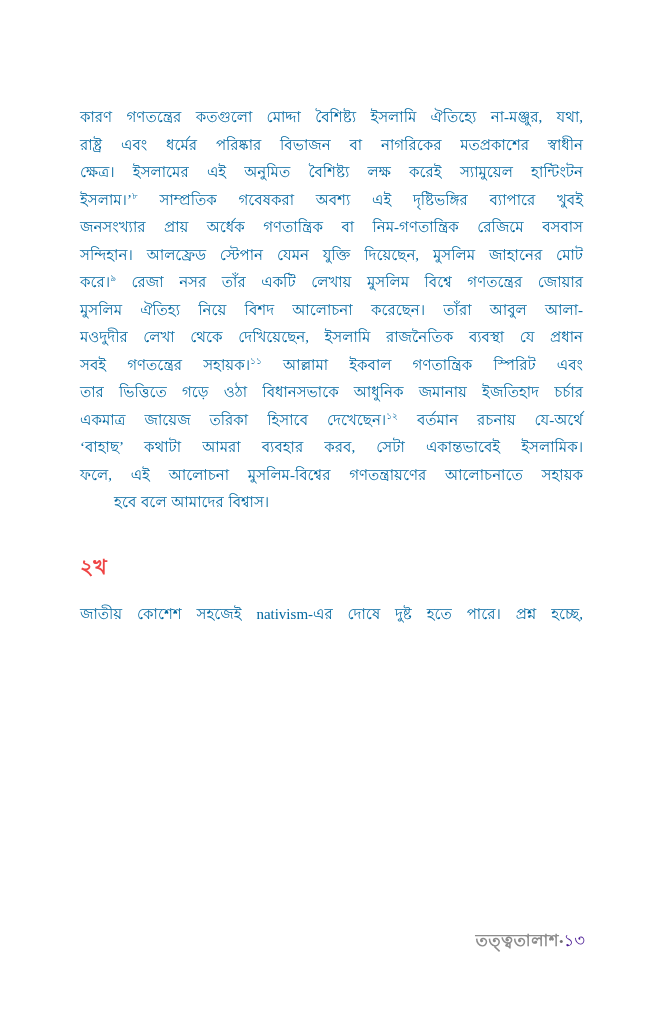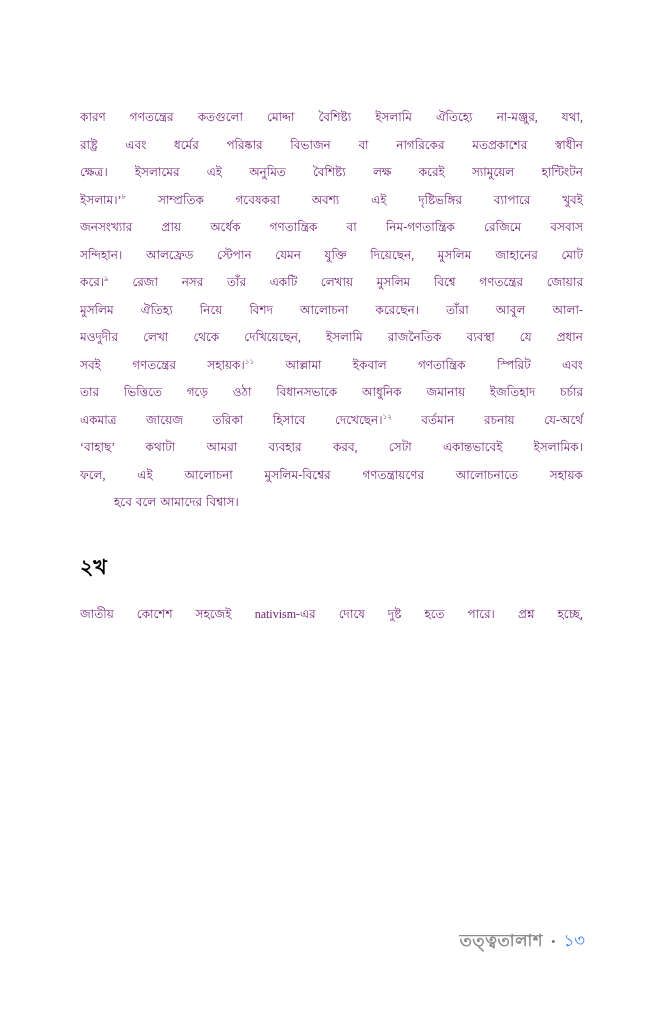--- a/index.html
+++ b/index.html
@@ -17,64 +17,63 @@
     color: #262626;
   }
   .content {
     position: absolute;
     left: 80px;
     top: 104px;
     width: 503px;
   }
   .paragraph { margin: 0; }
   .line {
-    font-size: 12px;
+    font-size: 15px;
     line-height: 27.5px;
     text-align: justify;
     text-align-last: justify;
     word-spacing: 1px;
-    color: #701a75;
+    color: #0369a1;
   }
   .line.last {
     text-align-last: left;
     margin-left: 34px;
   }
   sup {
     font-size: 0.6em;
     line-height: 0;
     vertical-align: super;
   }
   .section-heading {
     font-size: 20.5px;
     font-weight: bold;
     margin: 0;
     padding-top: 35px;
     padding-bottom: 15px;
-    color: #000000;
+    color: #ef4444;
   }
   .page-footer {
     position: absolute;
     top: 928px;
     right: 78px;
     font-size: 16.5px;
     color: #8c8c8c;
     display: flex;
     align-items: center;
-    gap: 8px;
   }
   .page-footer .journal {
     font-weight: bold;
     letter-spacing: 0.5px;
   }
   .page-footer .bullet {
     font-size: 13px;
     color: #6f6f6f;
   }
   .page-footer .pagenum {
-    color: #3b82f6;
+    color: #4c1d95;
   }
 </style>
 </head>
 <body>
 
 <div class="page">
   <div class="content">
 
     <div class="paragraph">
         <div class="line">কারণ গণতন্ত্রের কতগুলো মোদ্দা বৈশিষ্ট্য ইসলামি ঐতিহ্যে না-মঞ্জুর, যথা,</div>

